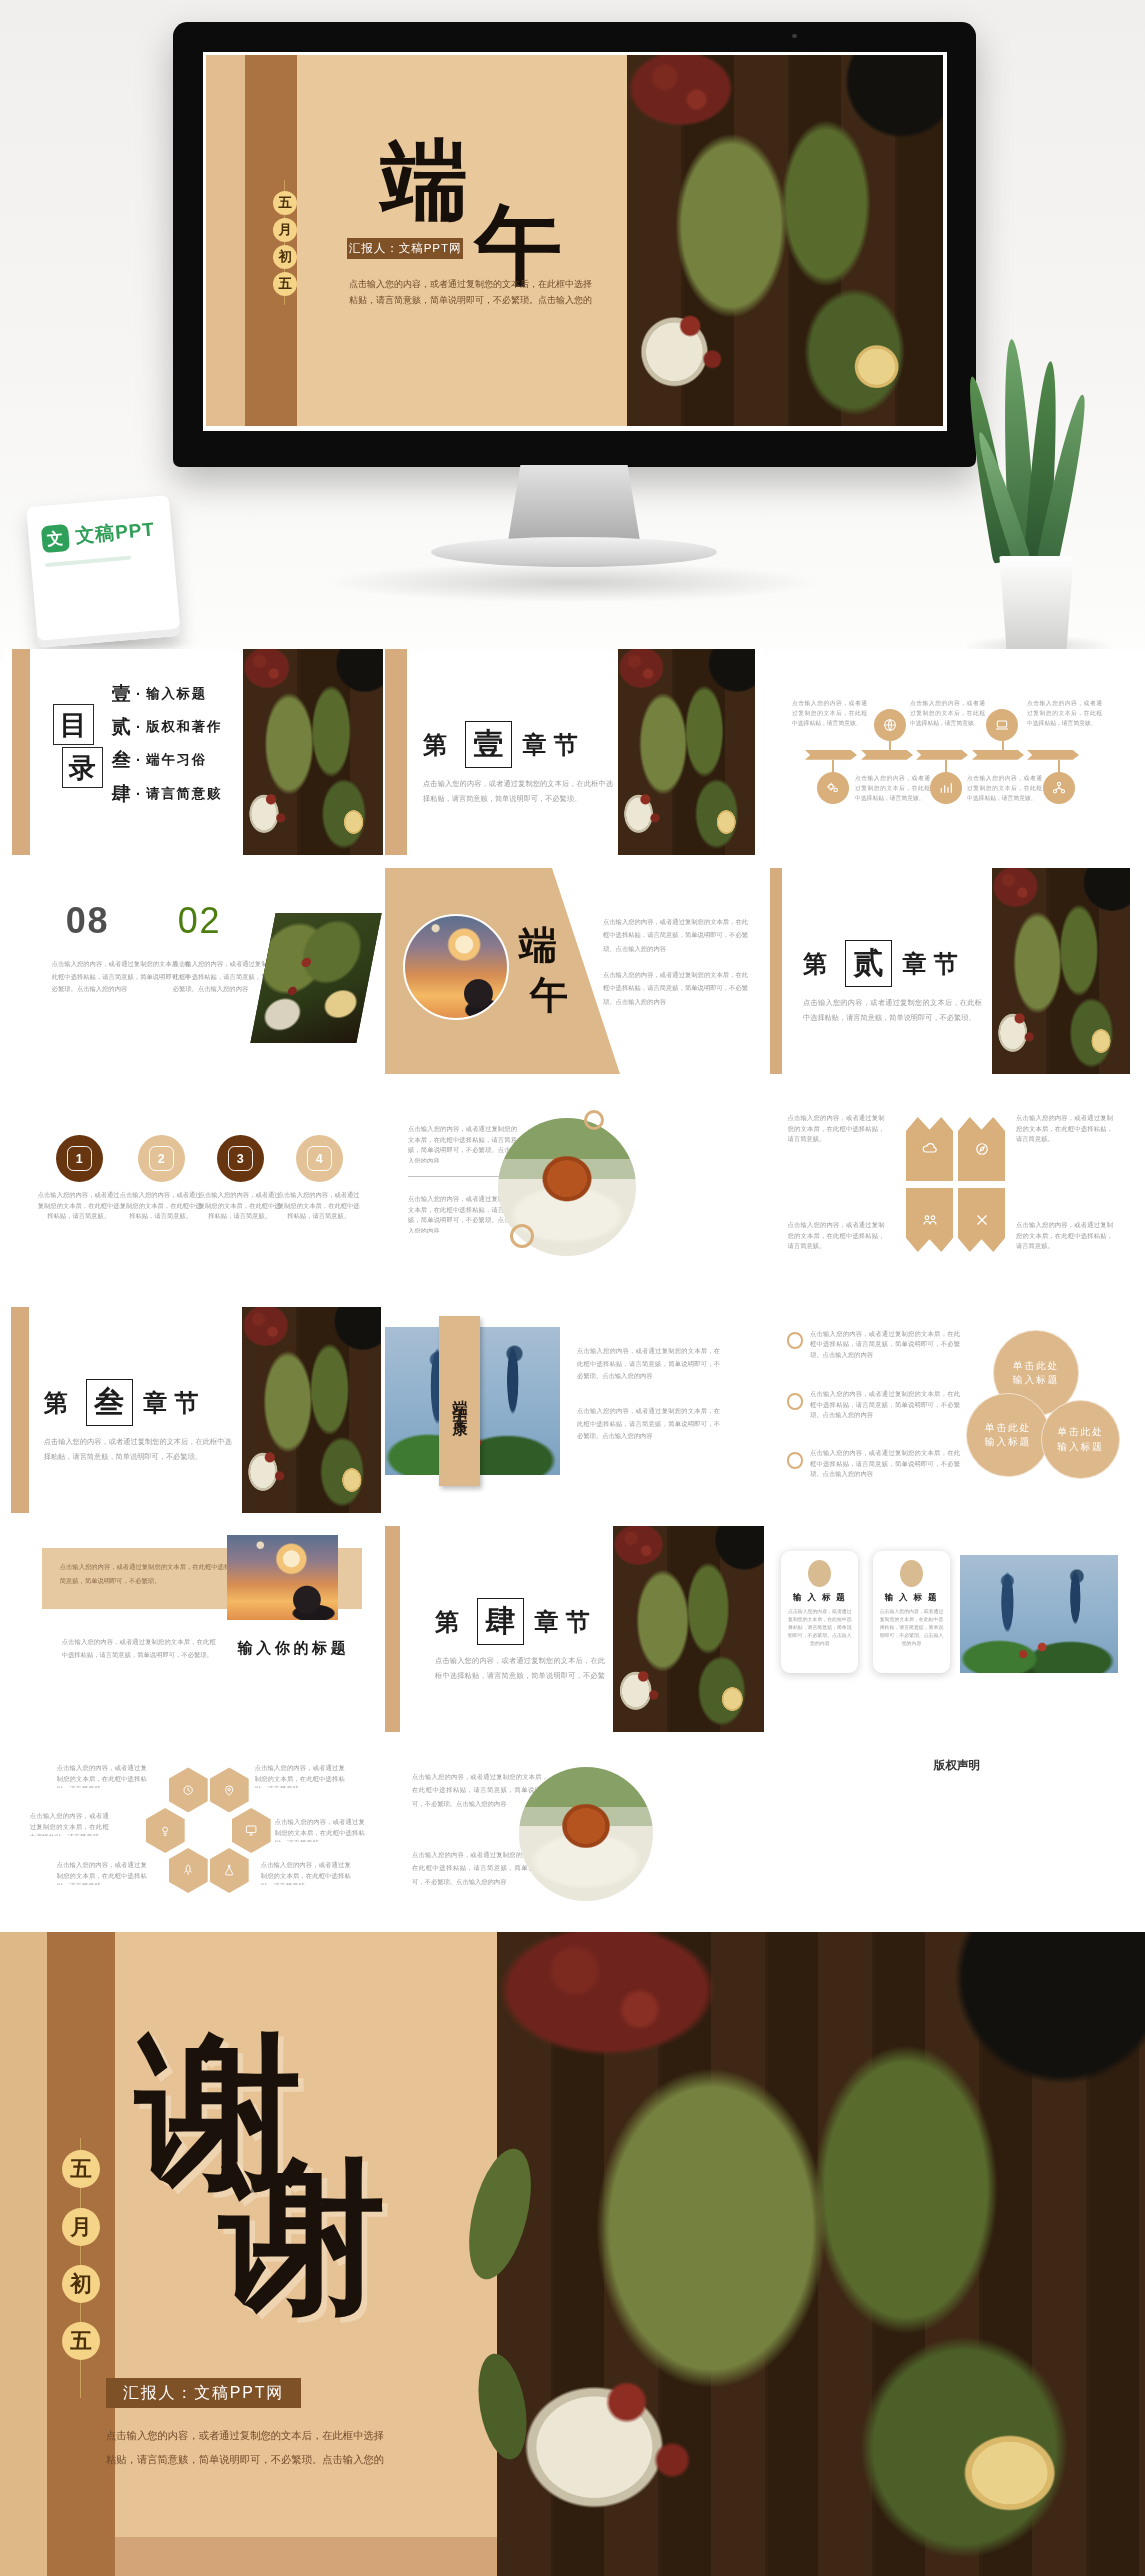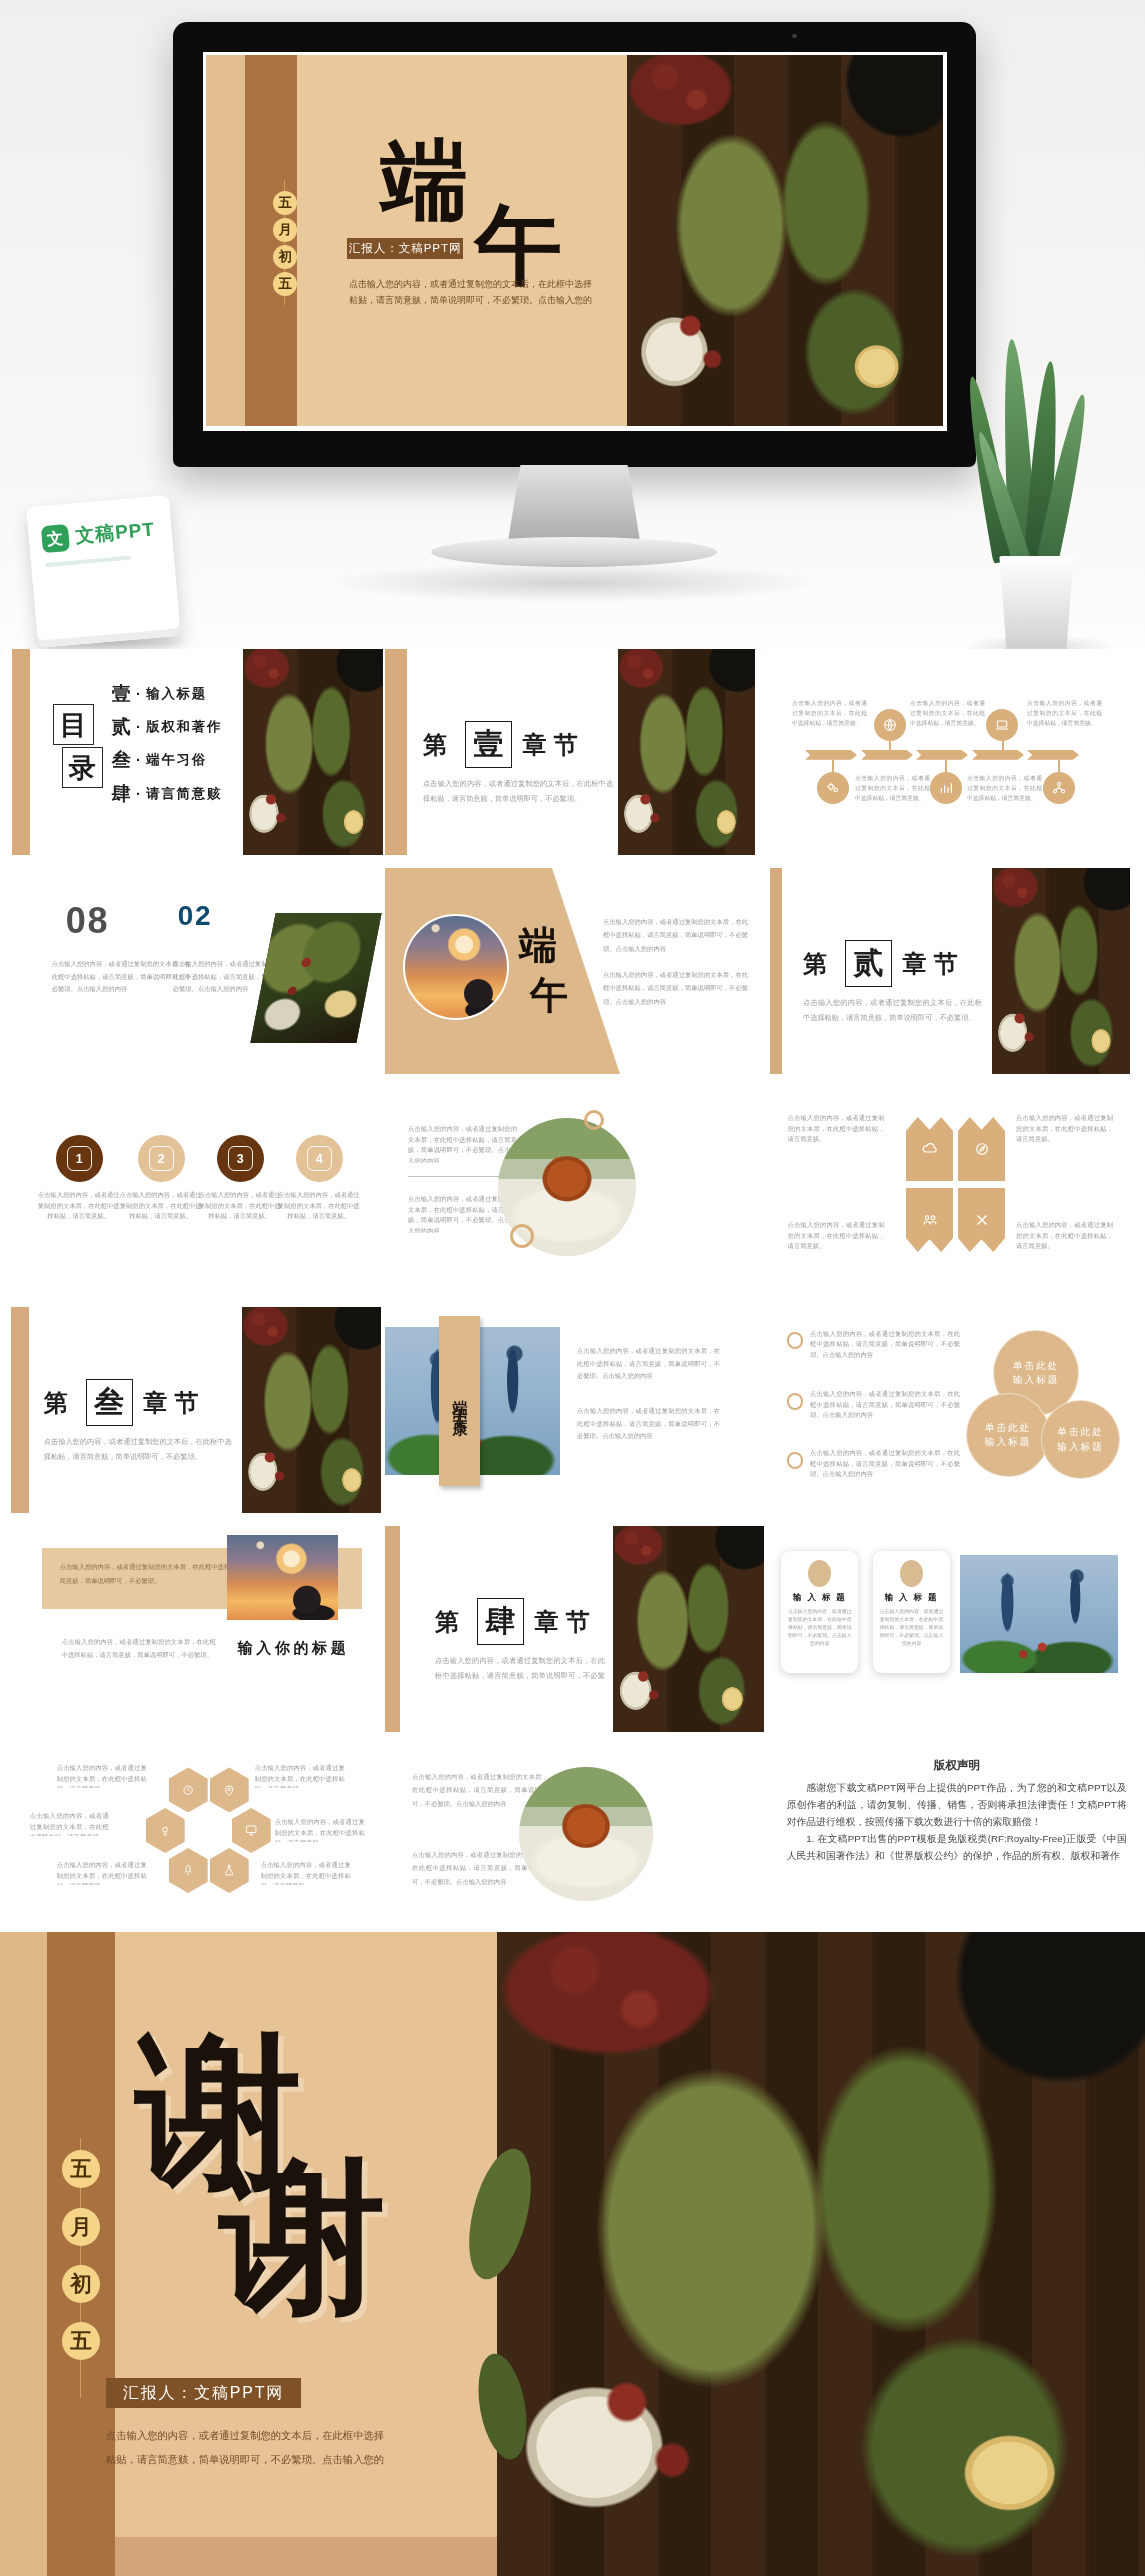--- a/index.html
+++ b/index.html
@@ -336,21 +336,21 @@
     </div>
     <div class="tl-t" style="left:25px;top:50px;">点击输入您的内容，或者通过复制您的文本后，在此框中选择粘贴，请言简意赅。</div>
     <div class="tl-t" style="left:143px;top:50px;">点击输入您的内容，或者通过复制您的文本后，在此框中选择粘贴，请言简意赅。</div>
     <div class="tl-t" style="left:260px;top:50px;">点击输入您的内容，或者通过复制您的文本后，在此框中选择粘贴，请言简意赅。</div>
     <div class="tl-t" style="left:88px;top:125px;">点击输入您的内容，或者通过复制您的文本后，在此框中选择粘贴，请言简意赅。</div>
     <div class="tl-t" style="left:200px;top:125px;">点击输入您的内容，或者通过复制您的文本后，在此框中选择粘贴，请言简意赅。</div>
   </div>
 
   <div class="slide" style="left:2.7px;top:868px;">
     <div class="abs" style="left:63px;top:32px;font-size:36px;font-weight:bold;color:#4f4f4f;letter-spacing:1.8px;">08</div>
-    <div class="abs" style="left:175px;top:32px;font-size:28px;font-weight:bold;color:#0c4a6e;letter-spacing:1.8px;">02</div>
+    <div class="abs" style="left:175px;top:32px;font-size:36px;font-weight:normal;color:#4d7c0f;letter-spacing:1.8px;">02</div>
     <div class="tx" style="left:49px;top:90px;width:139px;height:50px;line-height:12.5px;">点击输入您的内容，或者通过复制您的文本后，在此框中选择粘贴，请言简意赅，简单说明即可，不必繁琐。点击输入您的内容</div>
     <div class="tx" style="left:170px;top:90px;width:139px;height:50px;line-height:12.5px;">点击输入您的内容，或者通过复制您的文本后，在此框中选择粘贴，请言简意赅，简单说明即可，不必繁琐。点击输入您的内容</div>
     <div class="abs photo ph-zongzi-green" style="left:260px;top:45px;width:106px;height:130px;transform:skewX(-11deg);"></div>
   </div>
 
   <div class="slide" style="left:385px;top:868px;">
     <div class="abs" style="left:0;top:0;width:242px;height:206px;background:#ddb88b;clip-path:polygon(0 0,167px 0,235px 206px,0 206px);"></div>
     <div class="abs photo ph-lantern" style="left:18px;top:46px;width:102px;height:102px;border-radius:50%;border:2.7px solid #fff;"></div>
     <div class="abs" style="left:134px;top:52px;font-size:38px;font-weight:900;color:#17100a;">端</div>
     <div class="abs" style="left:145px;top:102px;font-size:38px;font-weight:900;color:#17100a;">午</div>
@@ -546,24 +546,20 @@
   </div>
 
   <div class="slide" style="left:385px;top:1745px;">
     <div class="tx" style="left:27px;top:25px;width:136px;height:47px;line-height:13.4px;">点击输入您的内容，或者通过复制您的文本后，在此框中选择粘贴，请言简意赅，简单说明即可，不必繁琐。点击输入您的内容</div>
     <div class="tx" style="left:27px;top:103px;width:136px;height:47px;line-height:13.4px;">点击输入您的内容，或者通过复制您的文本后，在此框中选择粘贴，请言简意赅，简单说明即可，不必繁琐。点击输入您的内容</div>
     <div class="abs photo ph-rice" style="left:134px;top:22.4px;width:134px;height:134px;border-radius:50%;"></div>
   </div>
 
   <div class="slide" style="left:767px;top:1745px;">
     <div class="cp-title">版权声明</div>
-    <div class="cp-body">
-      <p>感谢您下载文稿PPT网平台上提供的PPT作品，为了您的和文稿PPT以及原创作者的利益，请勿复制、传播、销售，否则将承担法律责任！文稿PPT将对作品进行维权，按照传播下载次数进行十倍的索取赔偿！</p>
-      <p>1. 在文稿PPT出售的PPT模板是免版税类(RF:Royalty-Free)正版受《中国人民共和国著作法》和《世界版权公约》的保护，作品的所有权、版权和著作</p>
-    </div>
   </div>
 
   <section class="thanks">
     <div class="th-band"></div>
     <div class="th-colL"></div>
     <div class="th-stripe"></div>
     <div class="th-line"></div>
     <div class="th-date" style="top:218px;"><span>五</span></div>
     <div class="th-date" style="top:276px;"><span>月</span></div>
     <div class="th-date" style="top:333px;"><span>初</span></div>

